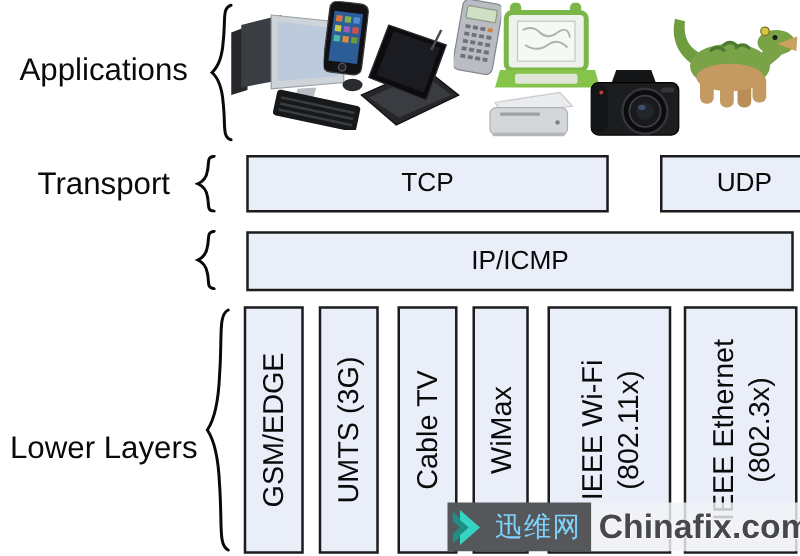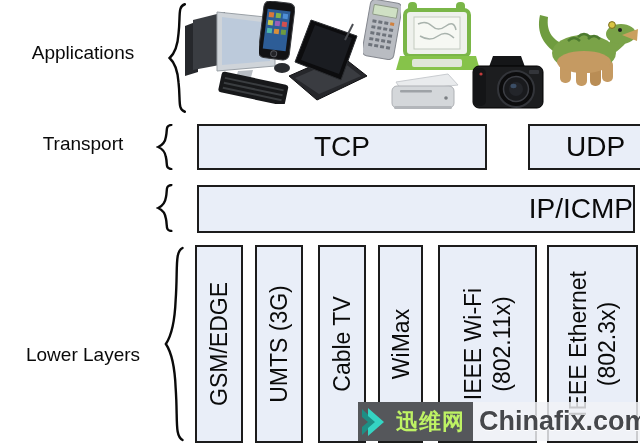--- a/index.html
+++ b/index.html
@@ -4,37 +4,37 @@
 <style>
   html,body{margin:0;padding:0;background:#ffffff;}
   *{box-sizing:border-box;}
   .canvas{
     position:relative;width:640px;height:445px;background:#ffffff;overflow:hidden;
     font-family:"Liberation Sans","DejaVu Sans",sans-serif;color:#000;
   }
   
   .layer-label{
     position:absolute;left:0;width:166px;text-align:center;
-    font-size:19px;font-weight:400;color:#0a0a0a;white-space:nowrap;
+    font-size:25px;font-weight:400;color:#0a0a0a;white-space:nowrap;
   }
   #lbl-applications{top:42px;}
   #lbl-transport{top:133px;}
   #lbl-network{top:193px;}
   #lbl-lower{top:344px;}
   
   .brace{position:absolute;}
   
   .pbox{
     position:absolute;background:#e9eef8;border:2px solid #1c1c1c;
     display:flex;align-items:center;justify-content:center;
-    font-size:28px;color:#0a0a0a;
+    font-size:21px;color:#0a0a0a;
   }
   #box-tcp{left:197px;top:124px;width:290px;height:46px;}
   #box-udp{left:528px;top:124px;width:135px;height:46px;}
-  #box-ip{left:197px;top:185px;width:438px;height:48px;justify-content:flex-end;}
+  #box-ip{left:197px;top:185px;width:438px;height:48px;}
   
   .vbox{
     position:absolute;top:245px;height:198px;background:#e9eef8;border:2px solid #1c1c1c;
   }
   #box-gsm{left:195px;width:48px;}
   #box-umts{left:255px;width:48px;}
   #box-cable{left:318px;width:48px;}
   #box-wimax{left:378px;width:45px;}
   #box-wifi{left:438px;width:99px;}
   #box-eth{left:547px;width:91px;}
@@ -46,21 +46,21 @@
   }
   
   .device{position:absolute;}
   
   .watermark{
     position:absolute;left:358px;top:402px;height:39px;display:flex;align-items:stretch;z-index:5;
   }
   .wm-dark{
     background:#55575b;display:flex;align-items:center;gap:4px;padding:0 8px 0 4px;
   }
-  .wm-cn{color:#bef264;font-size:22px;font-weight:bold;letter-spacing:1px;white-space:nowrap;}
+  .wm-cn{color:#7dd3fc;font-size:22px;font-weight:normal;letter-spacing:1px;white-space:nowrap;}
   .wm-light{
     background:rgba(241,243,246,0.82);display:flex;align-items:center;padding:0 6px;
   }
   .wm-en{
     color:#46484c;font-size:27px;font-weight:bold;white-space:nowrap;
     text-shadow:0 1px 0 rgba(255,255,255,.9),1px 0 0 rgba(255,255,255,.7);
   }
 </style>
 </head>
 <body>

